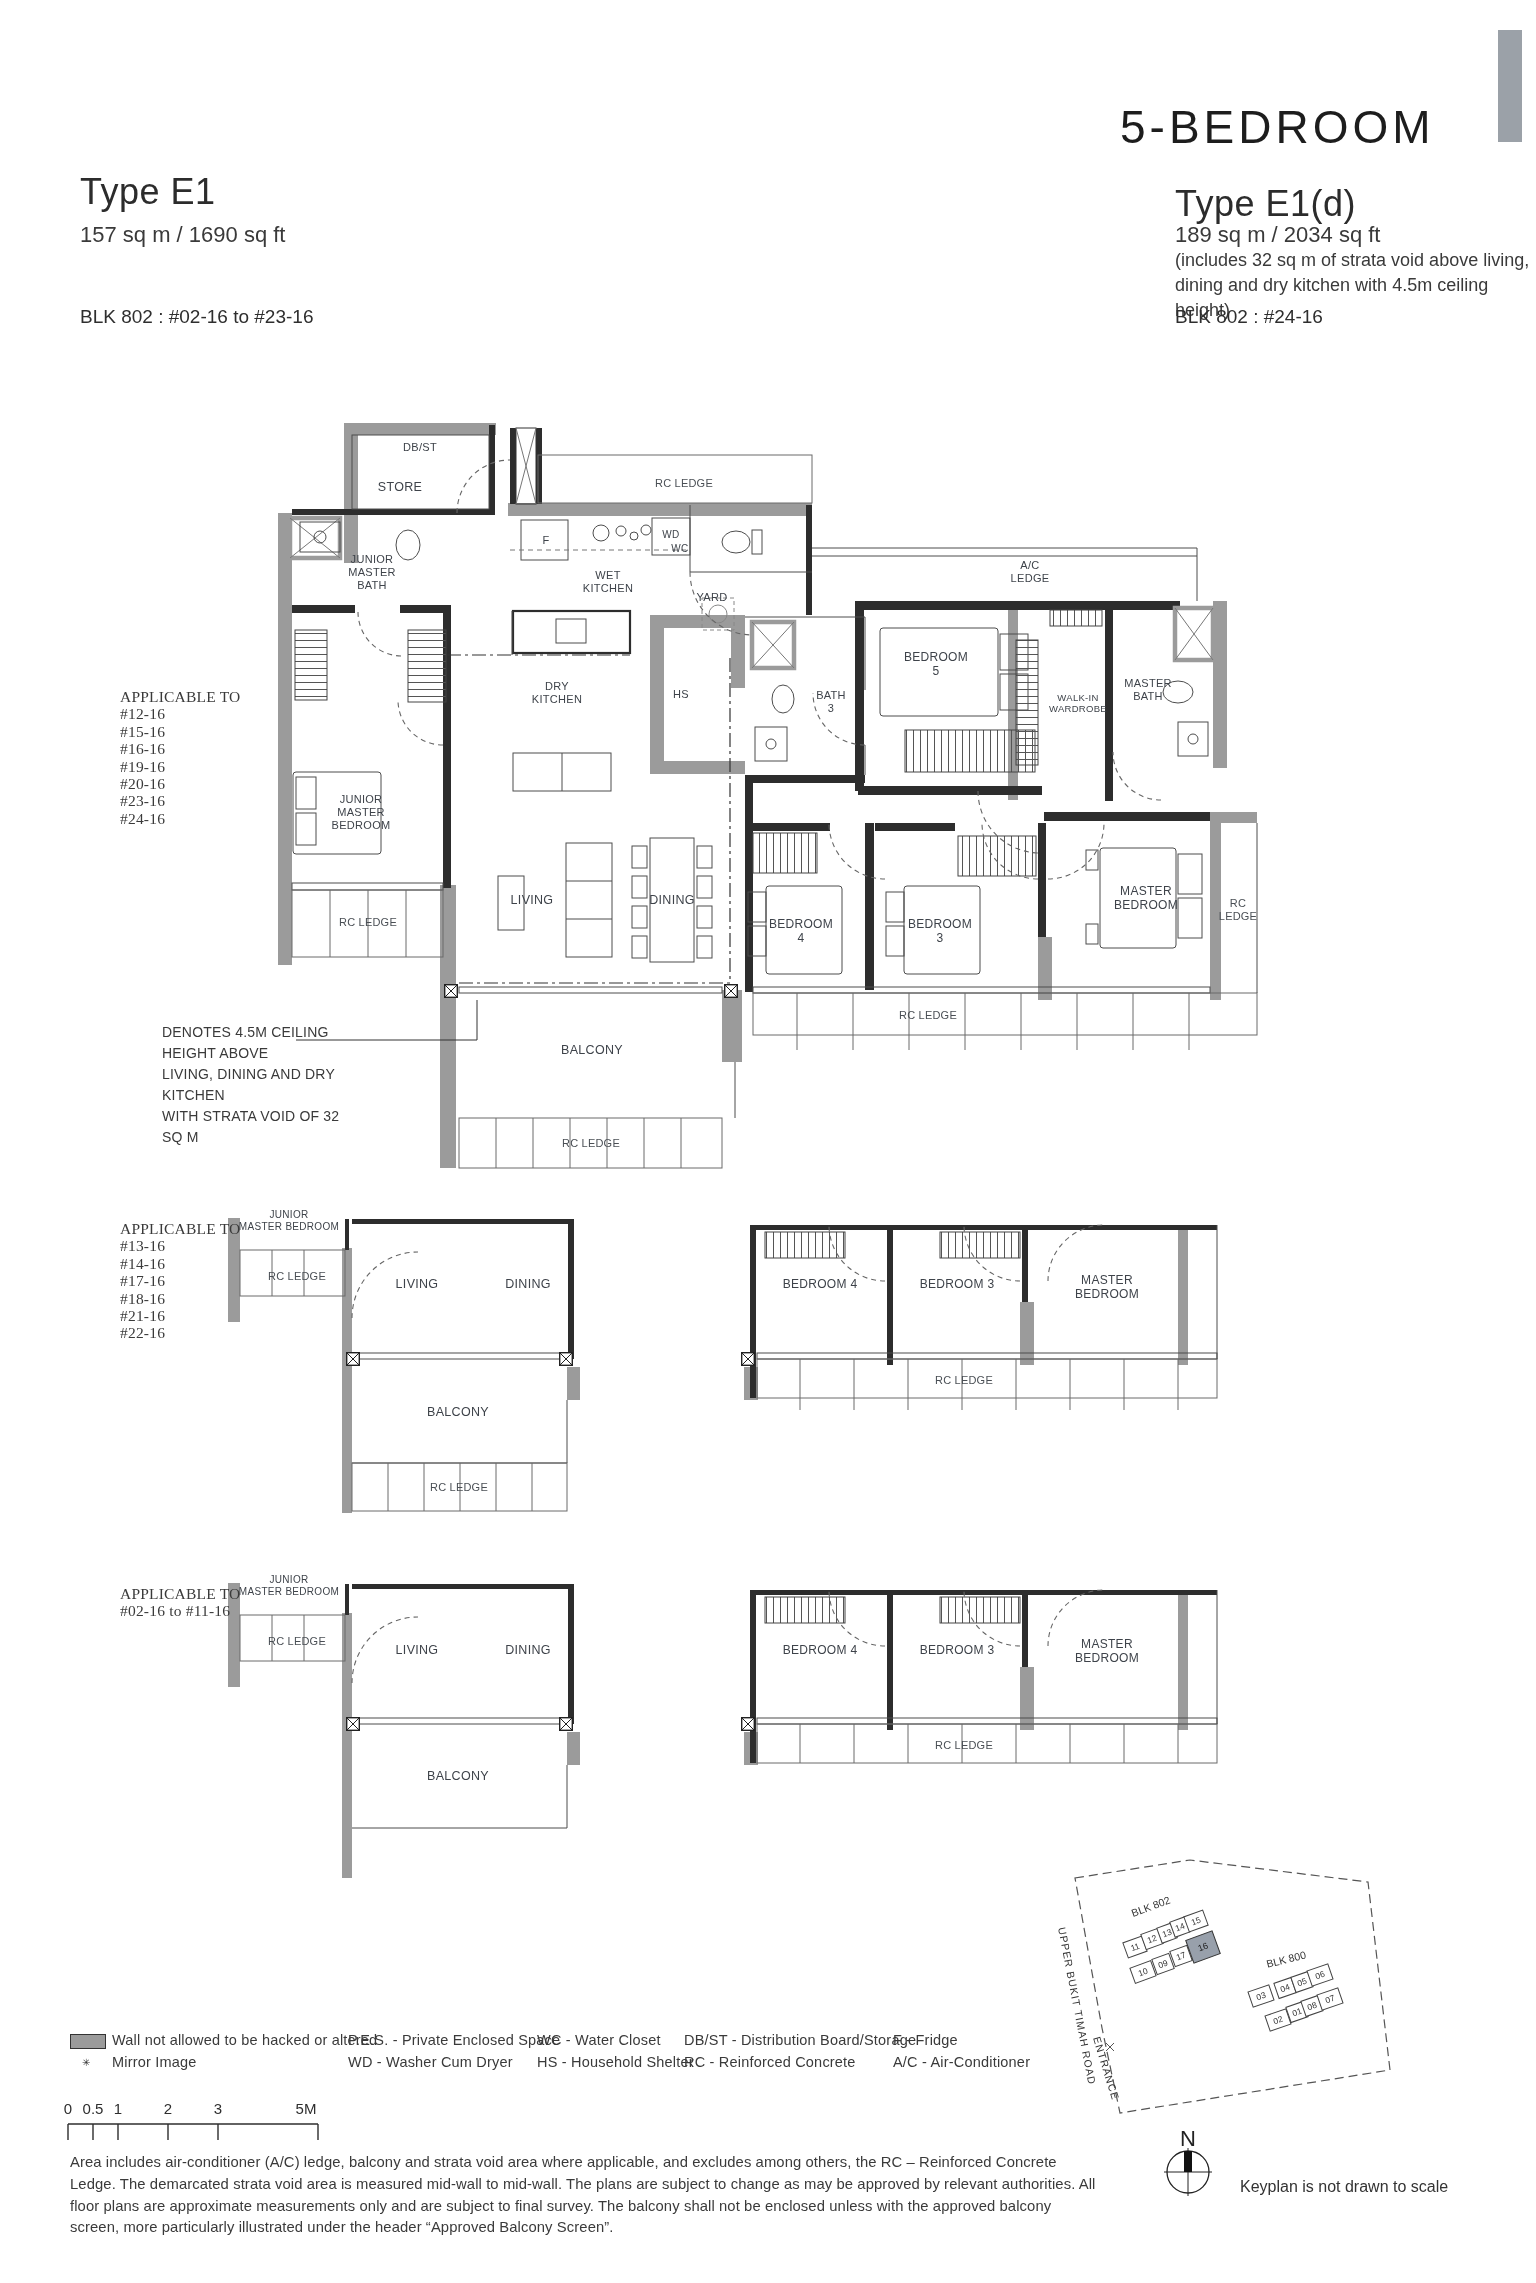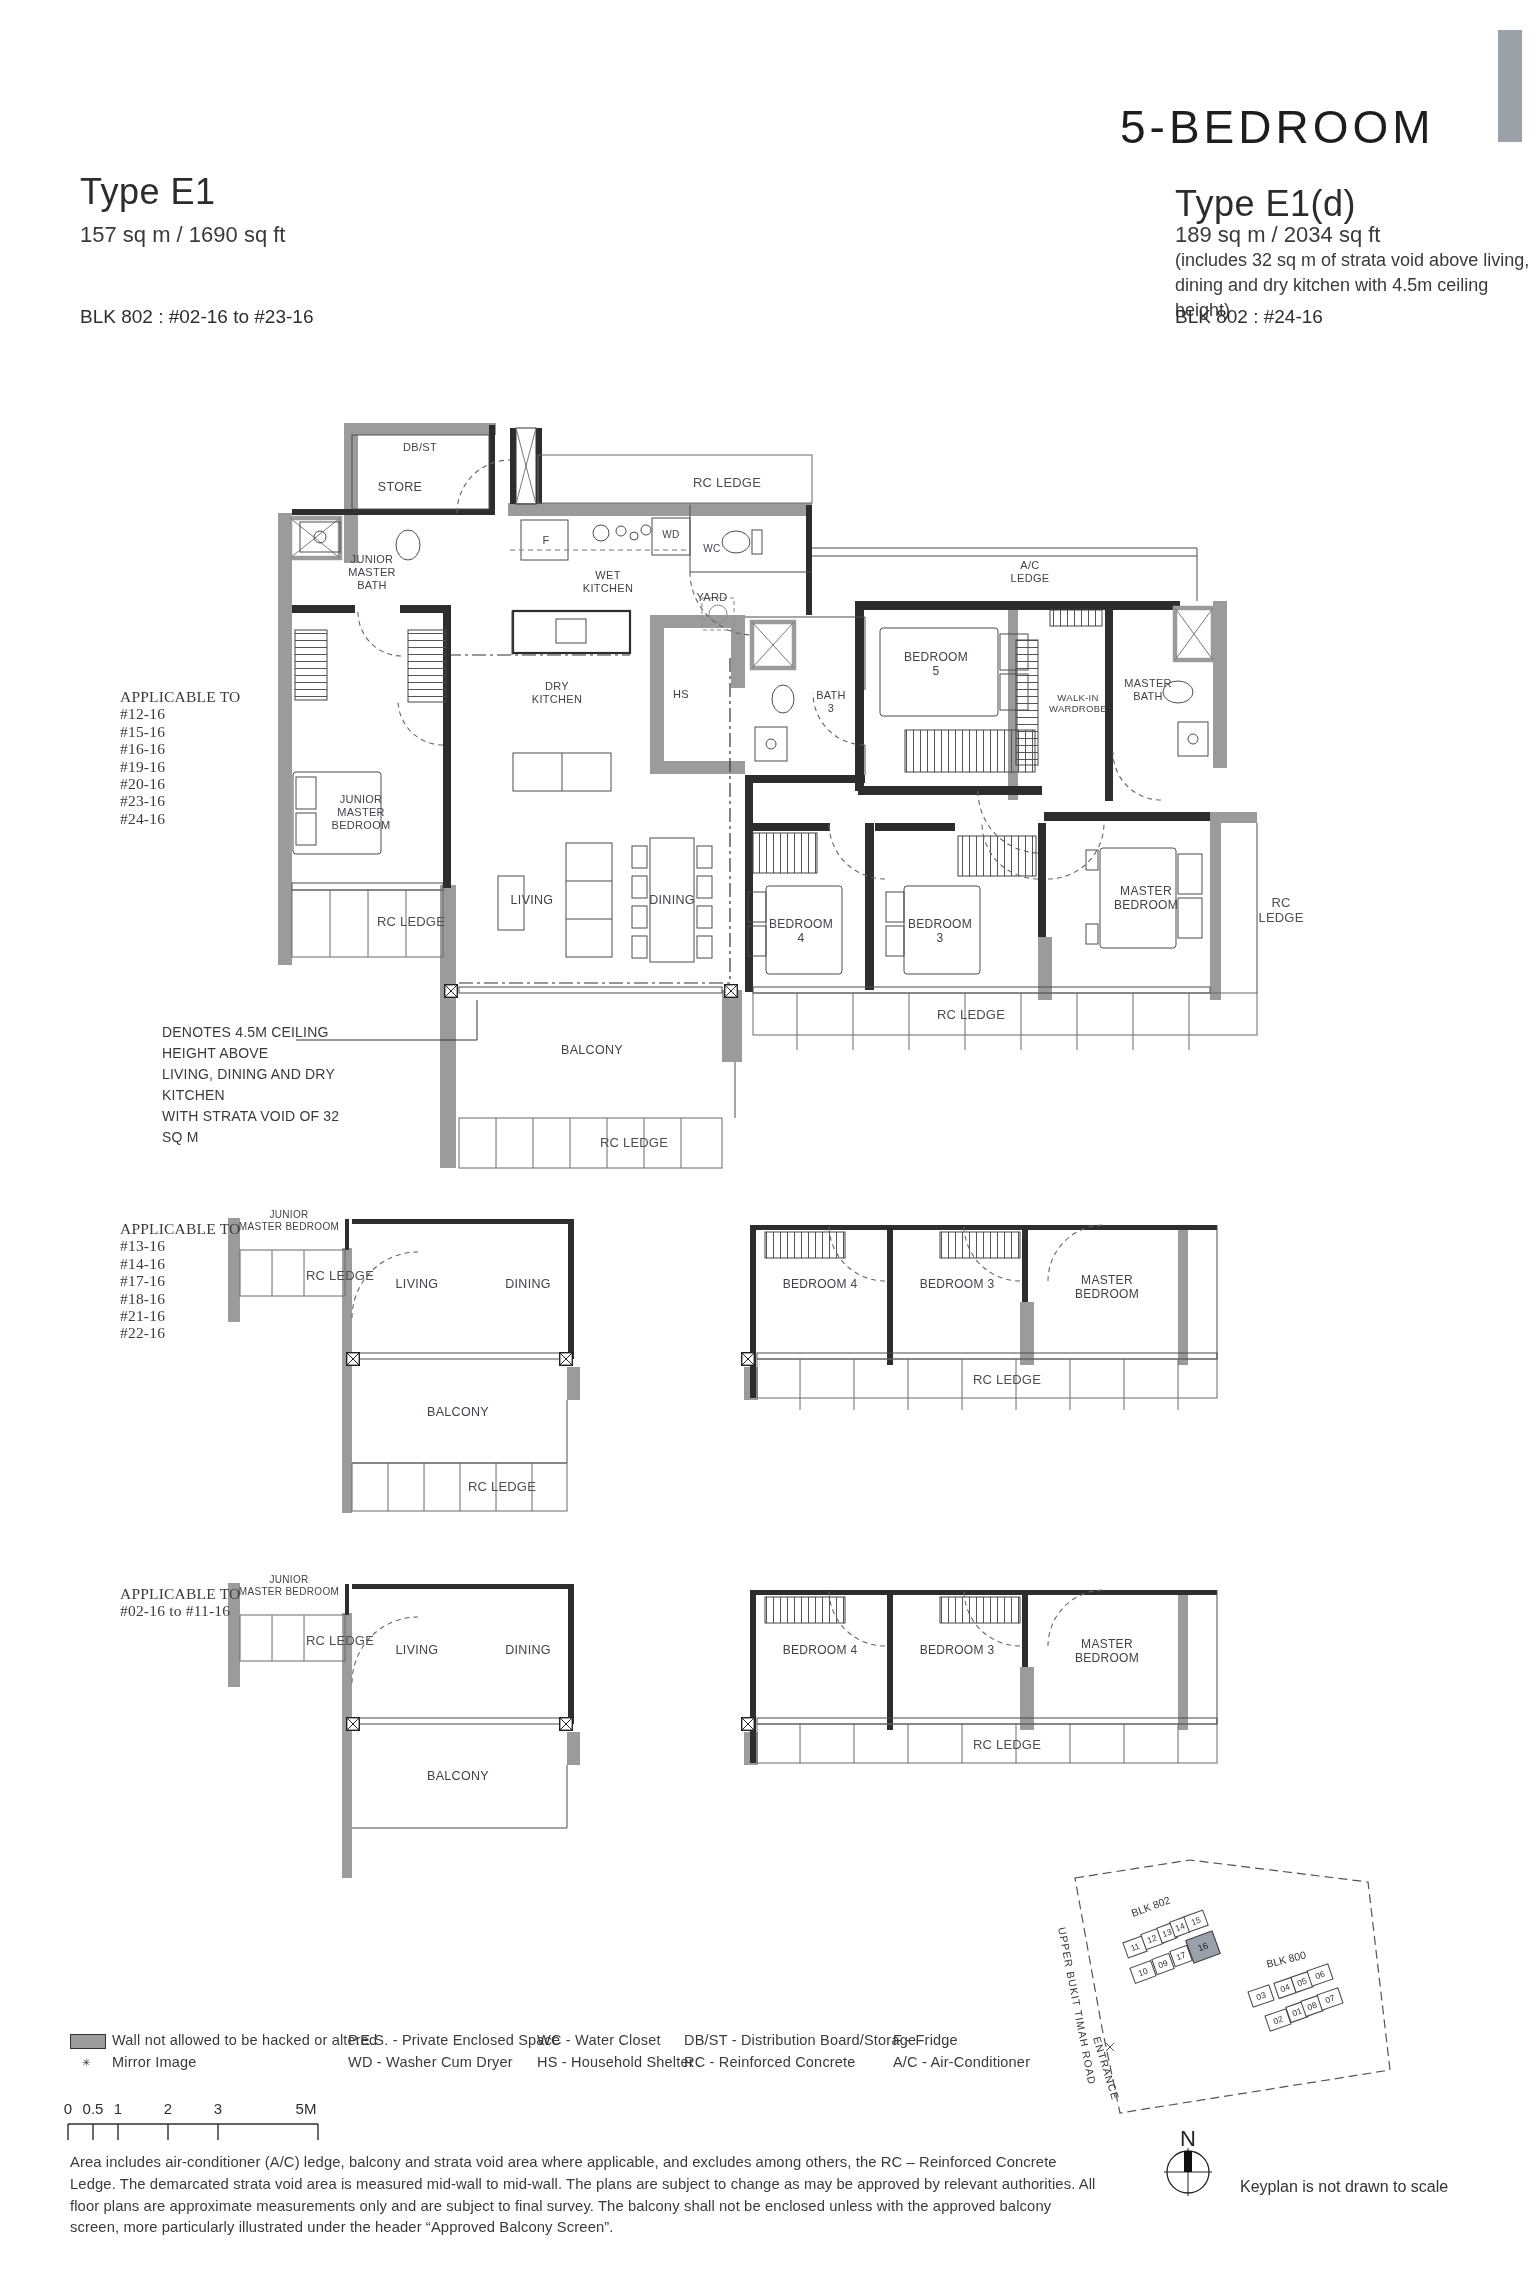--- a/index.html
+++ b/index.html
@@ -10,21 +10,21 @@
   .h-type{font-size:36px;font-weight:400;color:#2c2c2c;letter-spacing:.5px;text-align:right;}
   .h-area{font-size:22px;font-weight:400;color:#3a3a3a;}
   .h-note{font-size:18px;color:#3a3a3a;line-height:1.4;white-space:pre-line;}
   .h-blk{font-size:19px;color:#2e2e2e;}
   .h-cat{font-size:46px;font-weight:500;letter-spacing:4px;color:#1d1d1d;}
   
   .plabel{position:absolute;transform:translate(-50%,-50%);text-align:center;
           font-size:12.5px;line-height:1.18;letter-spacing:.3px;color:#3e434a;
           white-space:pre-line;}
   .f11{font-size:11px;} .f10{font-size:10px;} .f12{font-size:12px;}
-  .sm{font-size:13px;letter-spacing:.2px;color:#4a4f55;margin-left:43px;}
+  .sm{font-size:11px;letter-spacing:.2px;color:#4a4f55;}
   .w9{font-size:9.5px;}
   .applicable{position:absolute;font-size:15.5px;line-height:17.4px;color:#3a3a3a;letter-spacing:.2px;font-family:Liberation Serif, serif;}
   .applicable .t{display:block;}
   .note-sm{position:absolute;font-size:14px;line-height:1.5;color:#3a3a3a;letter-spacing:.2px;white-space:pre-line;margin-left:42px;}
   
   .lg{position:absolute;font-size:14.5px;color:#3a3a3a;letter-spacing:.2px;}
   .swatch{position:absolute;width:34px;height:13px;background:#9b9b9b;border:1.5px solid #333;}
   .mirror{position:absolute;font-size:10px;color:#333;}
   .disclaimer{position:absolute;font-size:14.8px;line-height:21.8px;color:#3a3a3a;white-space:pre-line;letter-spacing:.1px;}
   .scale-num{position:absolute;transform:translate(-50%,-50%);font-size:15px;color:#2e2e2e;}
@@ -412,21 +412,21 @@
   </svg>
 
   <div class="plabel f11" style="left:420px;top:447px">DB/ST</div>
   <div class="plabel" style="left:400px;top:487px">STORE</div>
   <div class="plabel sm" style="left:684px;top:483px">RC LEDGE</div>
   <div class="plabel f11" style="left:372px;top:572px">JUNIOR
 MASTER
 BATH</div>
   <div class="plabel f11" style="left:546px;top:540px">F</div>
   <div class="plabel f10" style="left:671px;top:535px">WD</div>
-  <div class="plabel f10" style="left:712px;top:549px">WC</div>
+  <div class="plabel f10" style="left:680px;top:549px">WC</div>
   <div class="plabel f11" style="left:608px;top:582px">WET
 KITCHEN</div>
   <div class="plabel f11" style="left:712px;top:597px">YARD</div>
   <div class="plabel f11" style="left:1030px;top:572px">A/C
 LEDGE</div>
   <div class="plabel f11" style="left:557px;top:693px">DRY
 KITCHEN</div>
   <div class="plabel f11" style="left:681px;top:694px">HS</div>
   <div class="plabel f11" style="left:831px;top:702px">BATH
 3</div>

